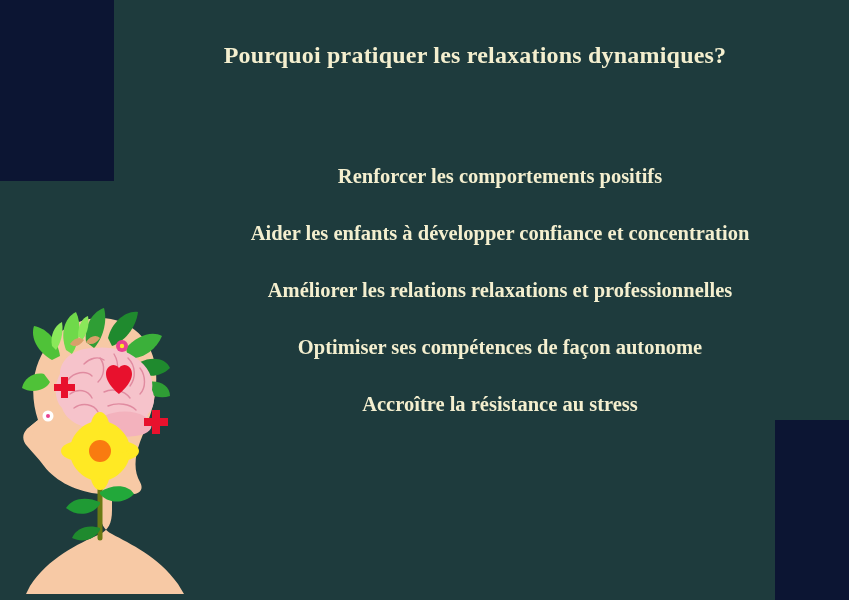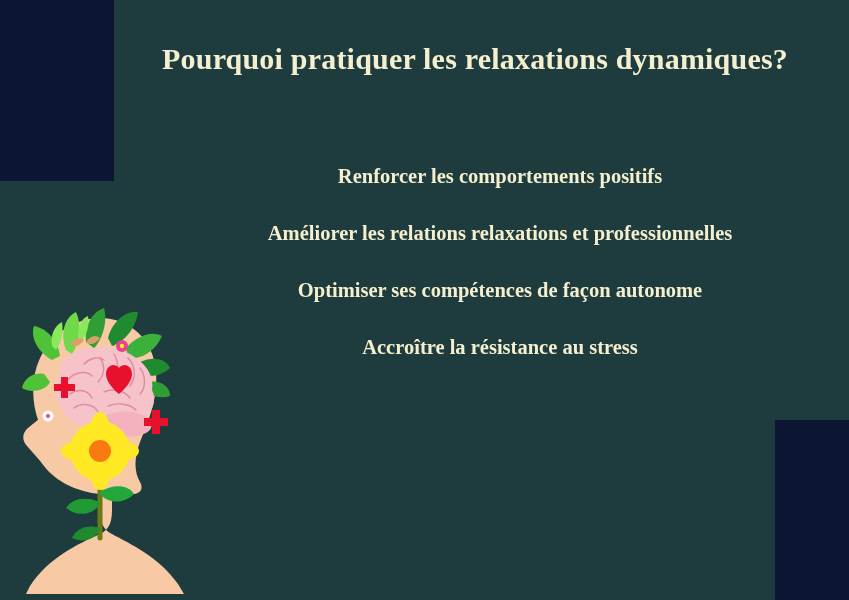--- a/index.html
+++ b/index.html
@@ -35,21 +35,21 @@
   }
 
   
   #slide-title {
     position: absolute;
     left: 120px;
     top: 42px;
     width: 710px;
     text-align: center;
     color: #f4efcf;
-    font-size: 30px;
+    font-size: 24px;
     font-weight: bold;
     letter-spacing: 0.2px;
     line-height: 1.1;
     white-space: nowrap;
   }
 
   
   #benefit-list {
     position: absolute;
     left: 180px;
@@ -87,20 +87,21 @@
 
 <div id="slide">
 
   <div class="navy-block" id="navy-top-left"></div>
   <div class="navy-block" id="navy-bottom-right"></div>
 
   <div id="slide-title">Pourquoi pratiquer les relaxations dynamiques?</div>
 
   <div id="benefit-list">
     <div class="benefit-line">Renforcer les comportements positifs</div>
+    <div class="benefit-line">Aider les enfants à développer confiance et concentration</div>
     <div class="benefit-line">Améliorer les relations relaxations et professionnelles</div>
     <div class="benefit-line">Optimiser ses compétences de façon autonome</div>
     <div class="benefit-line">Accroître la résistance au stress</div>
   </div>
 
   <svg id="head-illustration" viewBox="0 0 190 300">
 
     <g>
       <path d="M92,22
                C122,22 146,44 148,76

